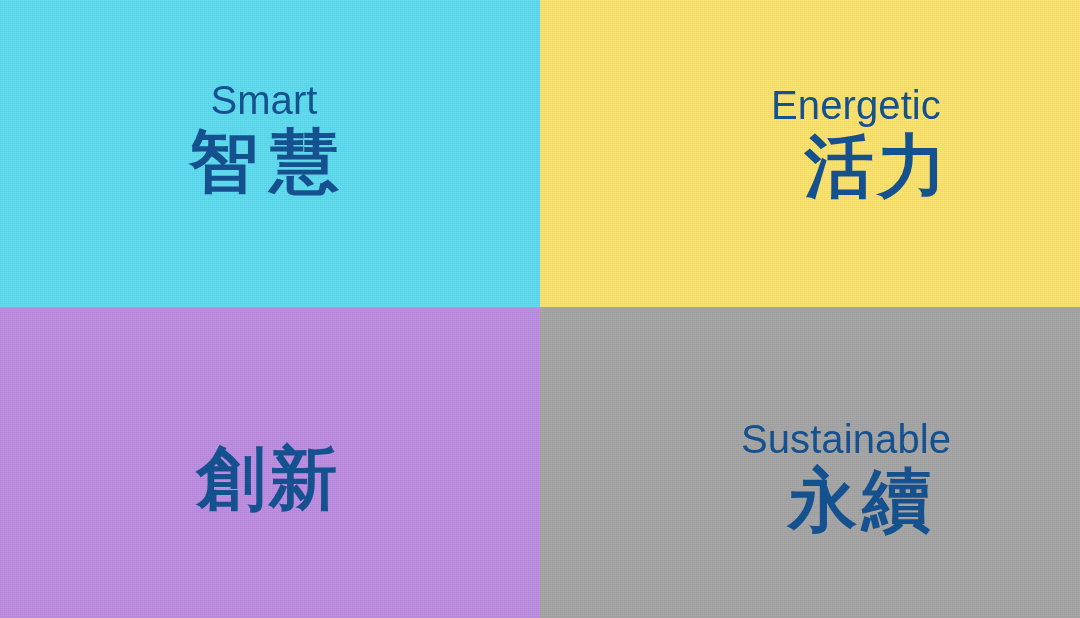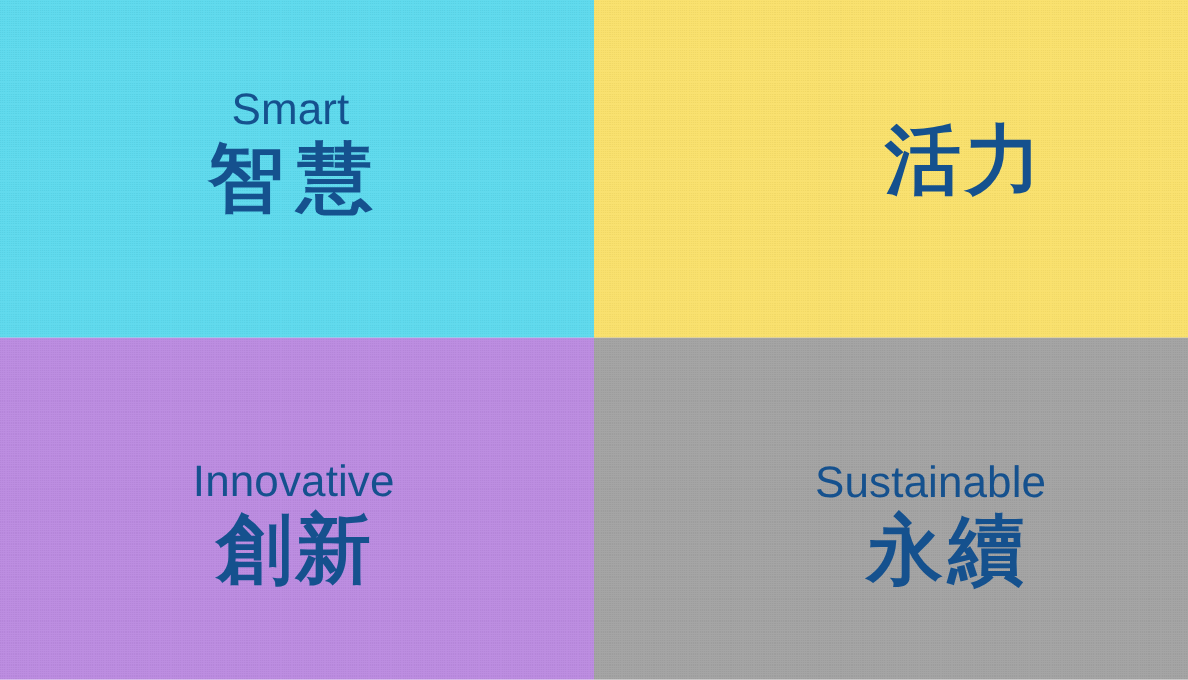--- a/index.html
+++ b/index.html
@@ -87,27 +87,27 @@
 
   <div class="quadrant" id="q-smart" style="background-color: rgb(93, 217, 237);">
     <div class="quadrant-inner">
       <div class="label-en" style="color: rgb(21, 81, 142);">Smart</div>
       <div class="label-zh" style="color: rgb(21, 81, 142);">智慧</div>
     </div>
   </div>
 
   <div class="quadrant" id="q-energetic" style="background-color: rgb(249, 224, 107);">
     <div class="quadrant-inner">
+      <div class="label-en" style="color: rgb(21, 81, 142);">Energetic</div>
       <div class="label-zh" style="color: rgb(21, 81, 142);">活力</div>
     </div>
   </div>
 
   <div class="quadrant" id="q-innovative" style="background-color: rgb(187, 139, 224);">
     <div class="quadrant-inner">
-      <div class="label-en" style="color: rgb(21, 81, 142);">Innovative</div>
       <div class="label-zh" style="color: rgb(21, 81, 142);">創新</div>
     </div>
   </div>
 
   <div class="quadrant" id="q-sustainable" style="background-color: #a3a3a3;">
     <div class="quadrant-inner">
       <div class="label-en" style="color: rgb(21, 81, 142);">Sustainable</div>
       <div class="label-zh" style="color: rgb(21, 81, 142);">永續</div>
     </div>
   </div>

